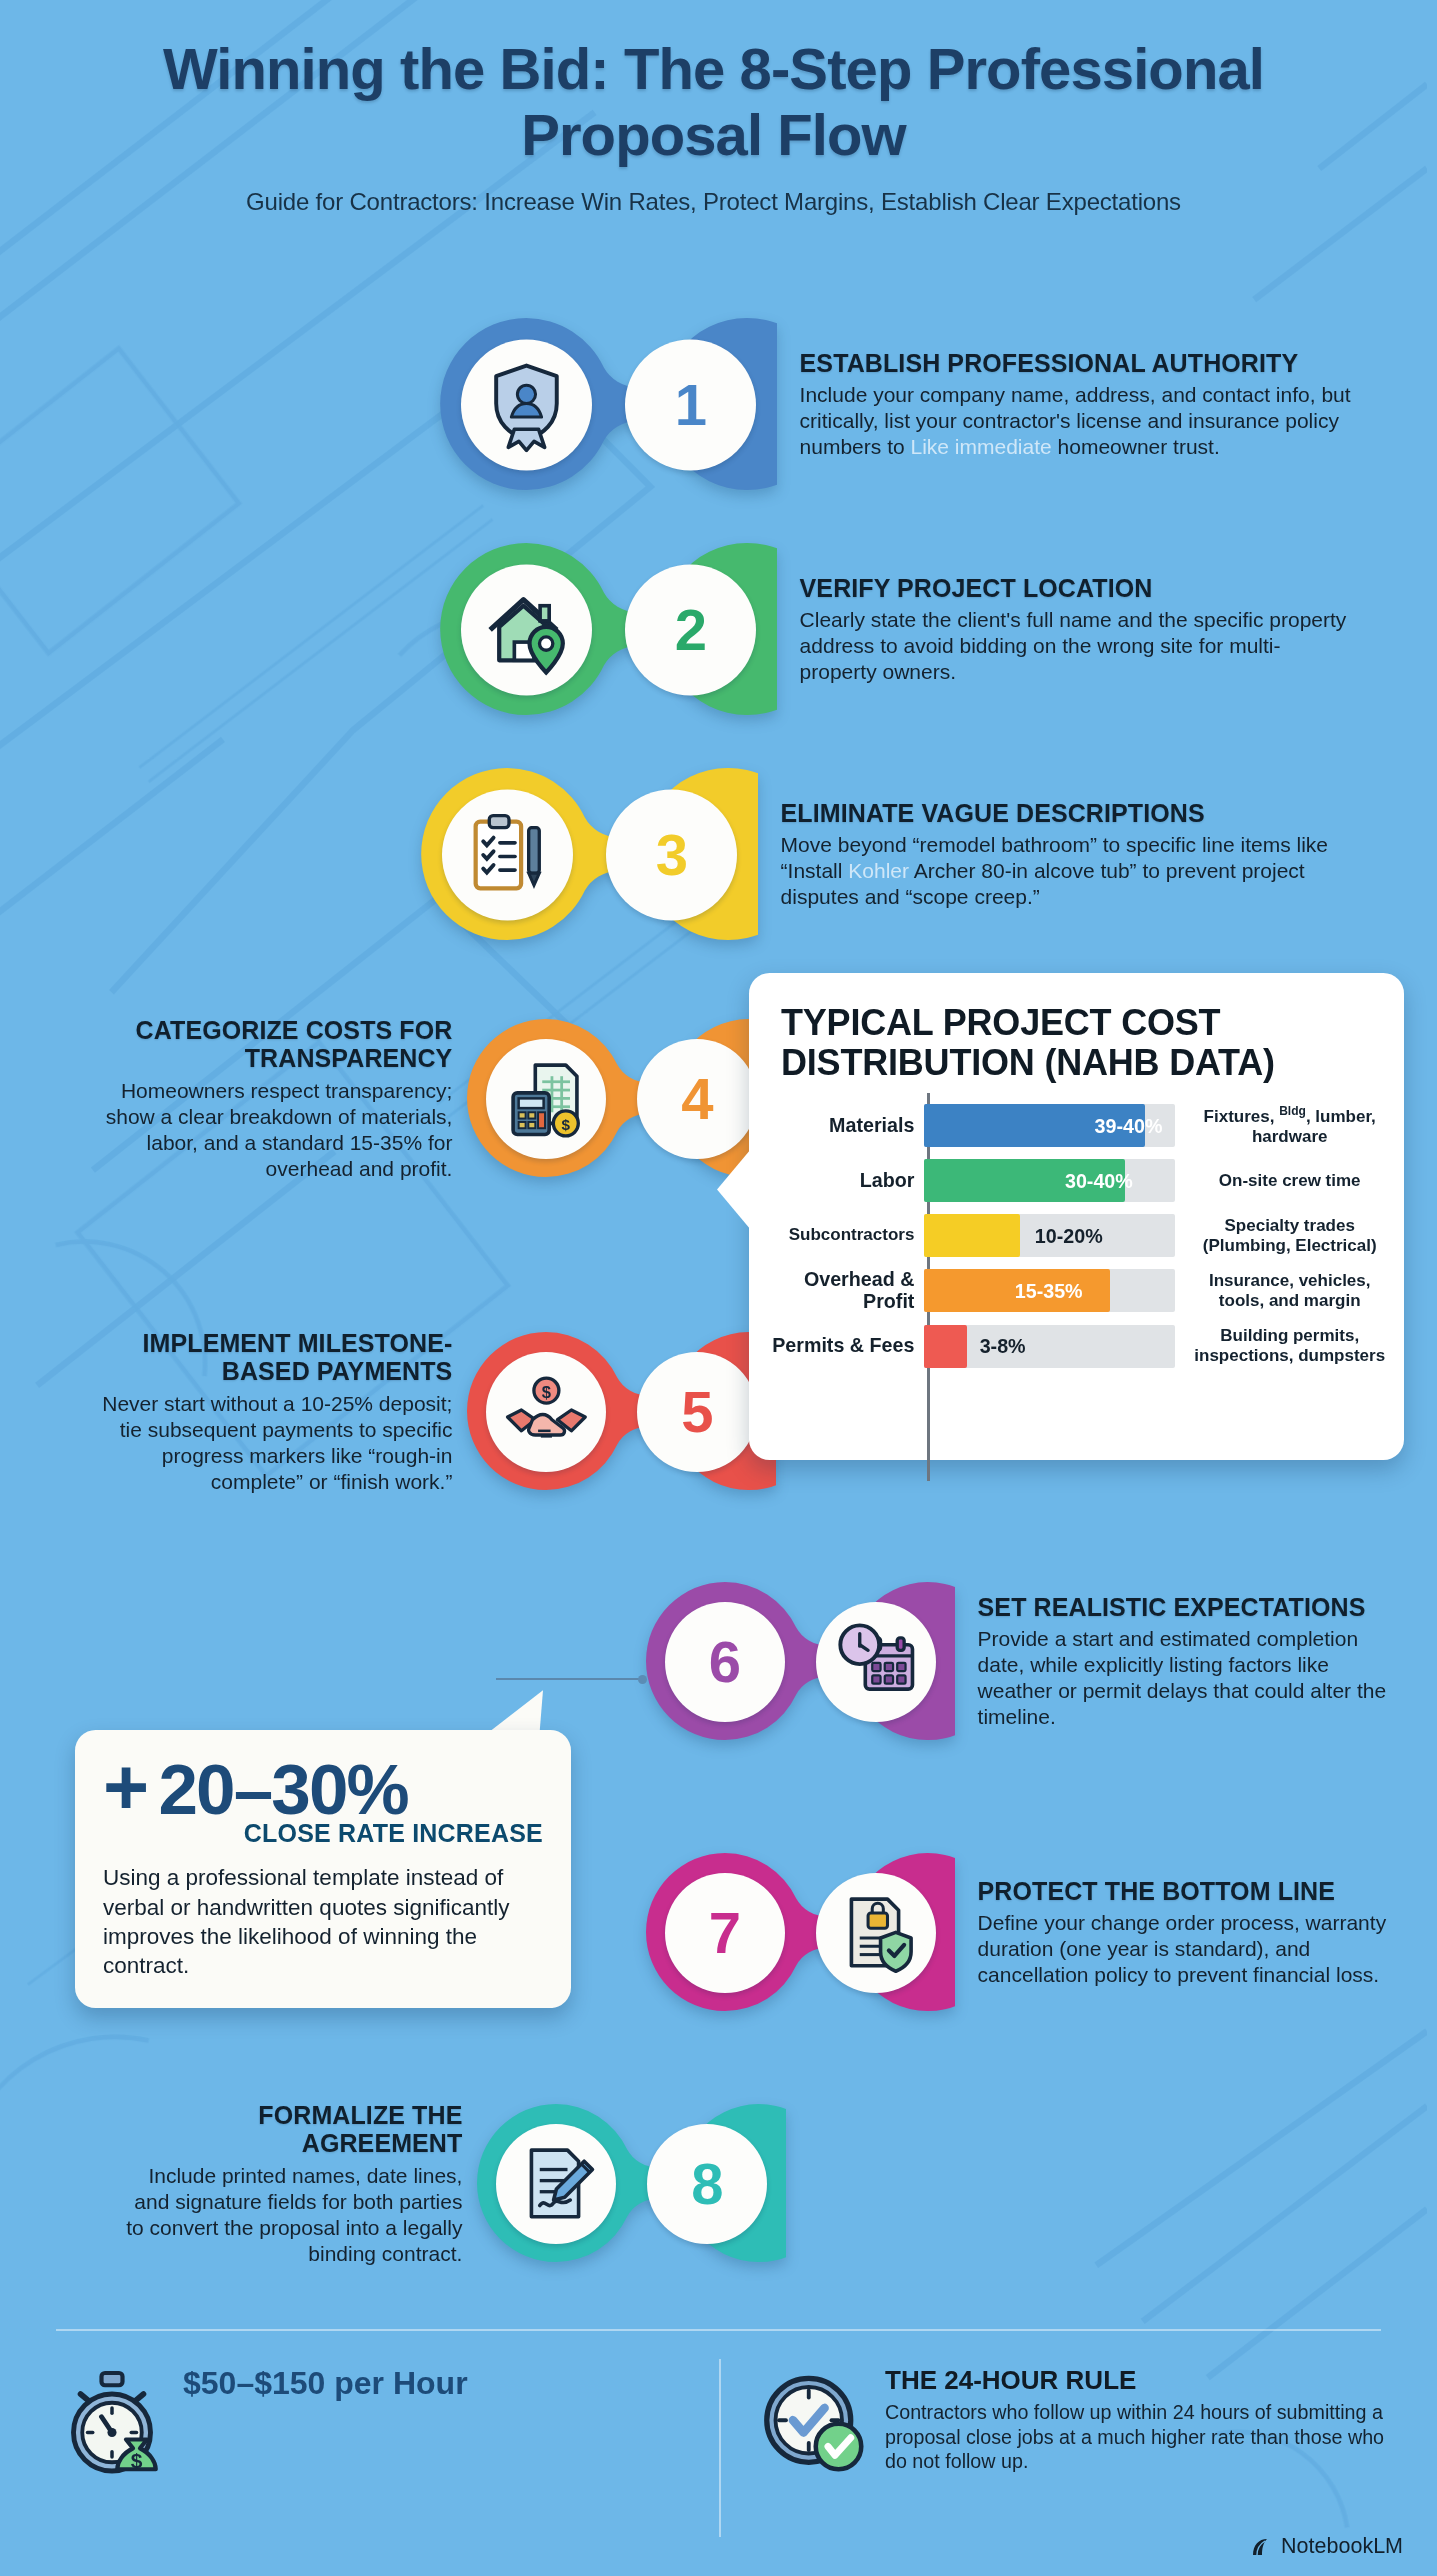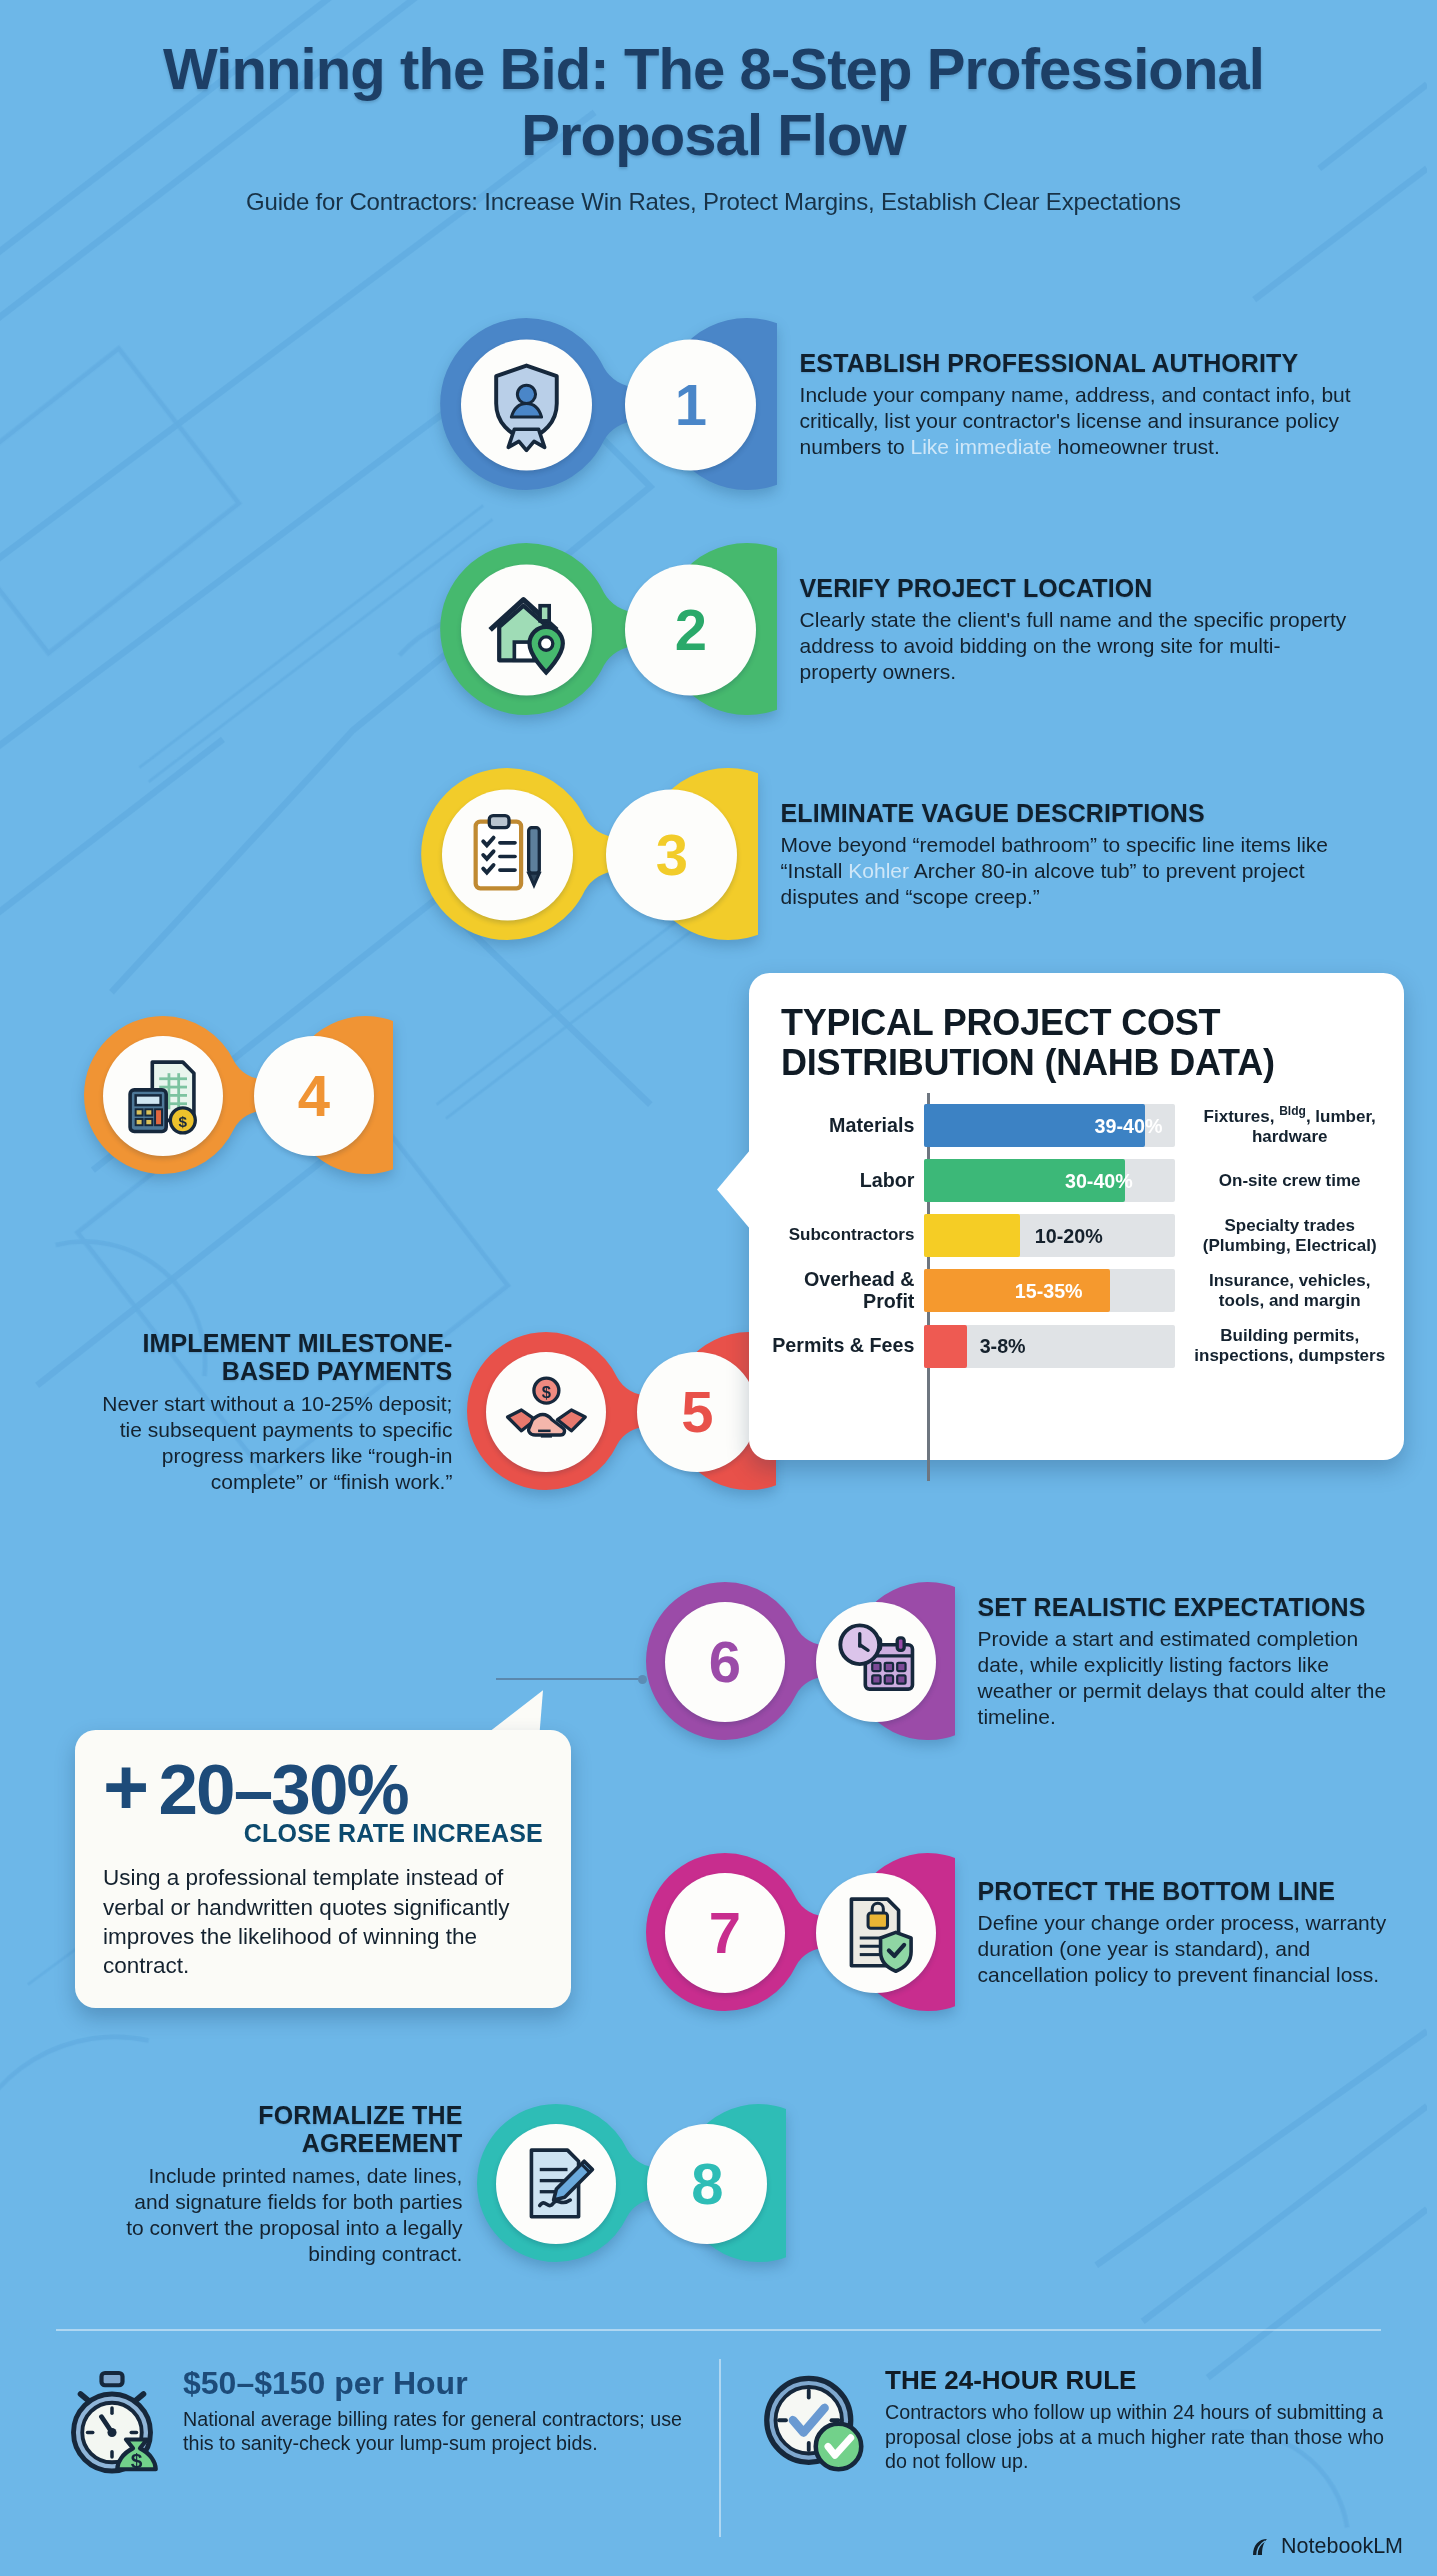--- a/index.html
+++ b/index.html
@@ -214,20 +214,24 @@
         <span class="num" style="color:#f2cc2a;">3</span>
       </div>
     </div>
     <div class="txt" style="width:599px;margin-left:17px;">
       <h3>ELIMINATE VAGUE DESCRIPTIONS</h3>
       <p><span>Move beyond “remodel bathroom” to specific line items like “Install </span><span class="ghost">Kohler</span><span> Archer 80-in alcove tub” to prevent project disputes and “scope creep.”</span></p>
     </div>
   </div>
 
   <div class="step" style="top:1016px;left:84px;width:711px;">
+    <div class="txt" style="width:374px;text-align:right;margin-right:9.4px;">
+      <h3>CATEGORIZE COSTS FOR TRANSPARENCY</h3>
+      <p>Homeowners respect transparency; show a clear breakdown of materials, labor, and a standard 15-35% for overhead and profit.</p>
+    </div>
     <div class="pair">
       <svg class="peanut" width="309" height="159" viewBox="0 0 360 185">
         <path d="M92 0 a92 92 0 1 0 0 184 a92 92 0 0 0 83 -53 a40 40 0 0 1 70 0 a92 92 0 1 0 0 -78 a40 40 0 0 1 -70 0 A92 92 0 0 0 92 0 Z" fill="#f09434"></path>
       </svg>
       <div class="disc" style="left:19px;width:120px;height:120px;">
         <svg class="ico" viewBox="0 0 64 64">
           <path d="M24 8 h22 l8 8 v34 H24 Z" fill="#e9f5ee" stroke="#16283c" stroke-width="2.6" stroke-linejoin="round"></path>
           <g stroke="#7cc3a0" stroke-width="2" fill="none">
             <path d="M29 20 h20"></path>
               <path d="M29 26 h20"></path>
@@ -468,21 +472,20 @@
             <path d="M43 38 h3"></path>
         </g>
         <path d="M32 38 l-6-9" stroke="#16283c" stroke-width="2.8" stroke-linecap="round"></path>
         <circle cx="32" cy="38" r="2.6" fill="#16283c"></circle>
         <path d="M40 42 h12 l-4 5 c6 3 9 8 9 12 H35 c0-4 3-9 9-12 Z" fill="#72d18a" stroke="#16283c" stroke-width="2.4" stroke-linejoin="round"></path>
         <text x="46" y="58" font-size="12" text-anchor="middle" fill="#16283c" font-family="Liberation Sans, sans-serif" font-weight="bold">$</text>
       </svg>
     </div>
     <div>
       <h4>$50–$150 per Hour</h4>
-      <p>National average billing rates for general contractors; use this to sanity-check your lump-sum project bids.</p>
     </div>
   </div>
 
   <div class="foot" style="top:2366px;left:758px;width:646px;">
     <div class="ficon">
       <svg width="112" height="112" viewBox="0 0 64 64">
         <circle cx="29" cy="31" r="24" fill="#7fa8cf" stroke="#16283c" stroke-width="3"></circle>
         <circle cx="29" cy="31" r="19" fill="#f6f8f4" stroke="#16283c" stroke-width="2.2"></circle>
         <g stroke="#16283c" stroke-width="2.2" stroke-linecap="round">
           <path d="M29 14 v4"></path>

